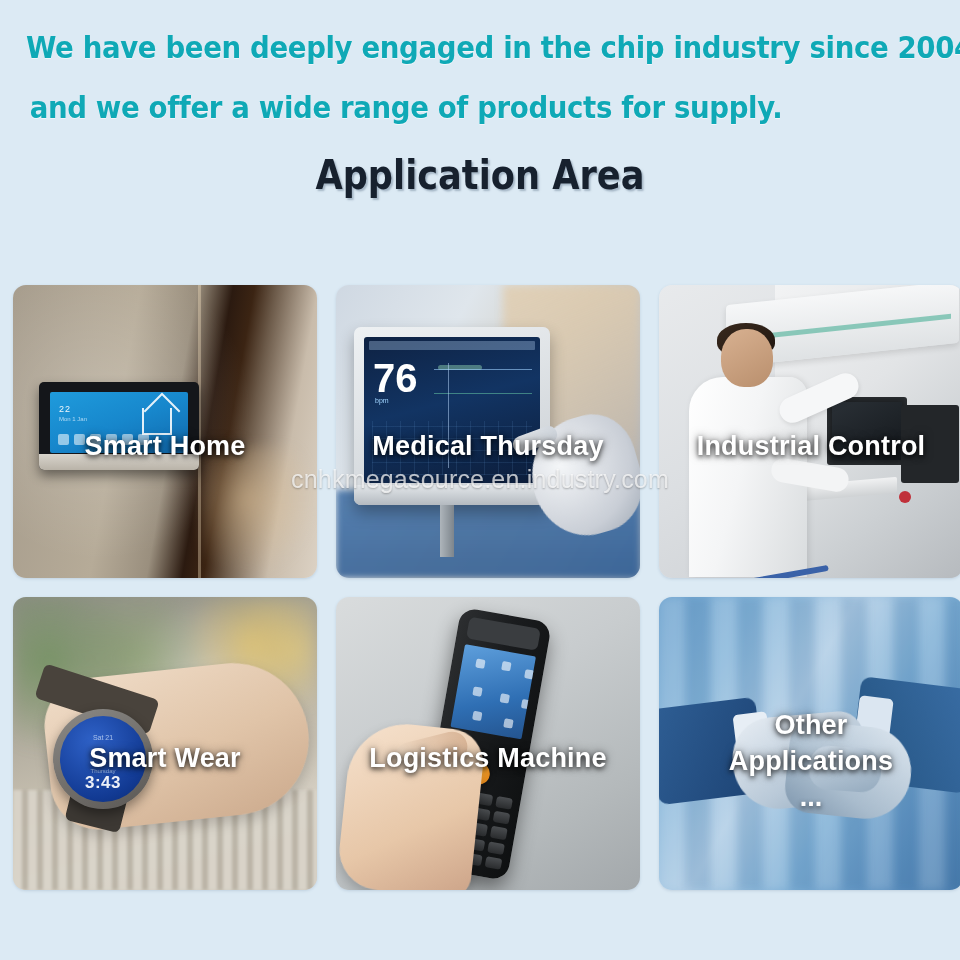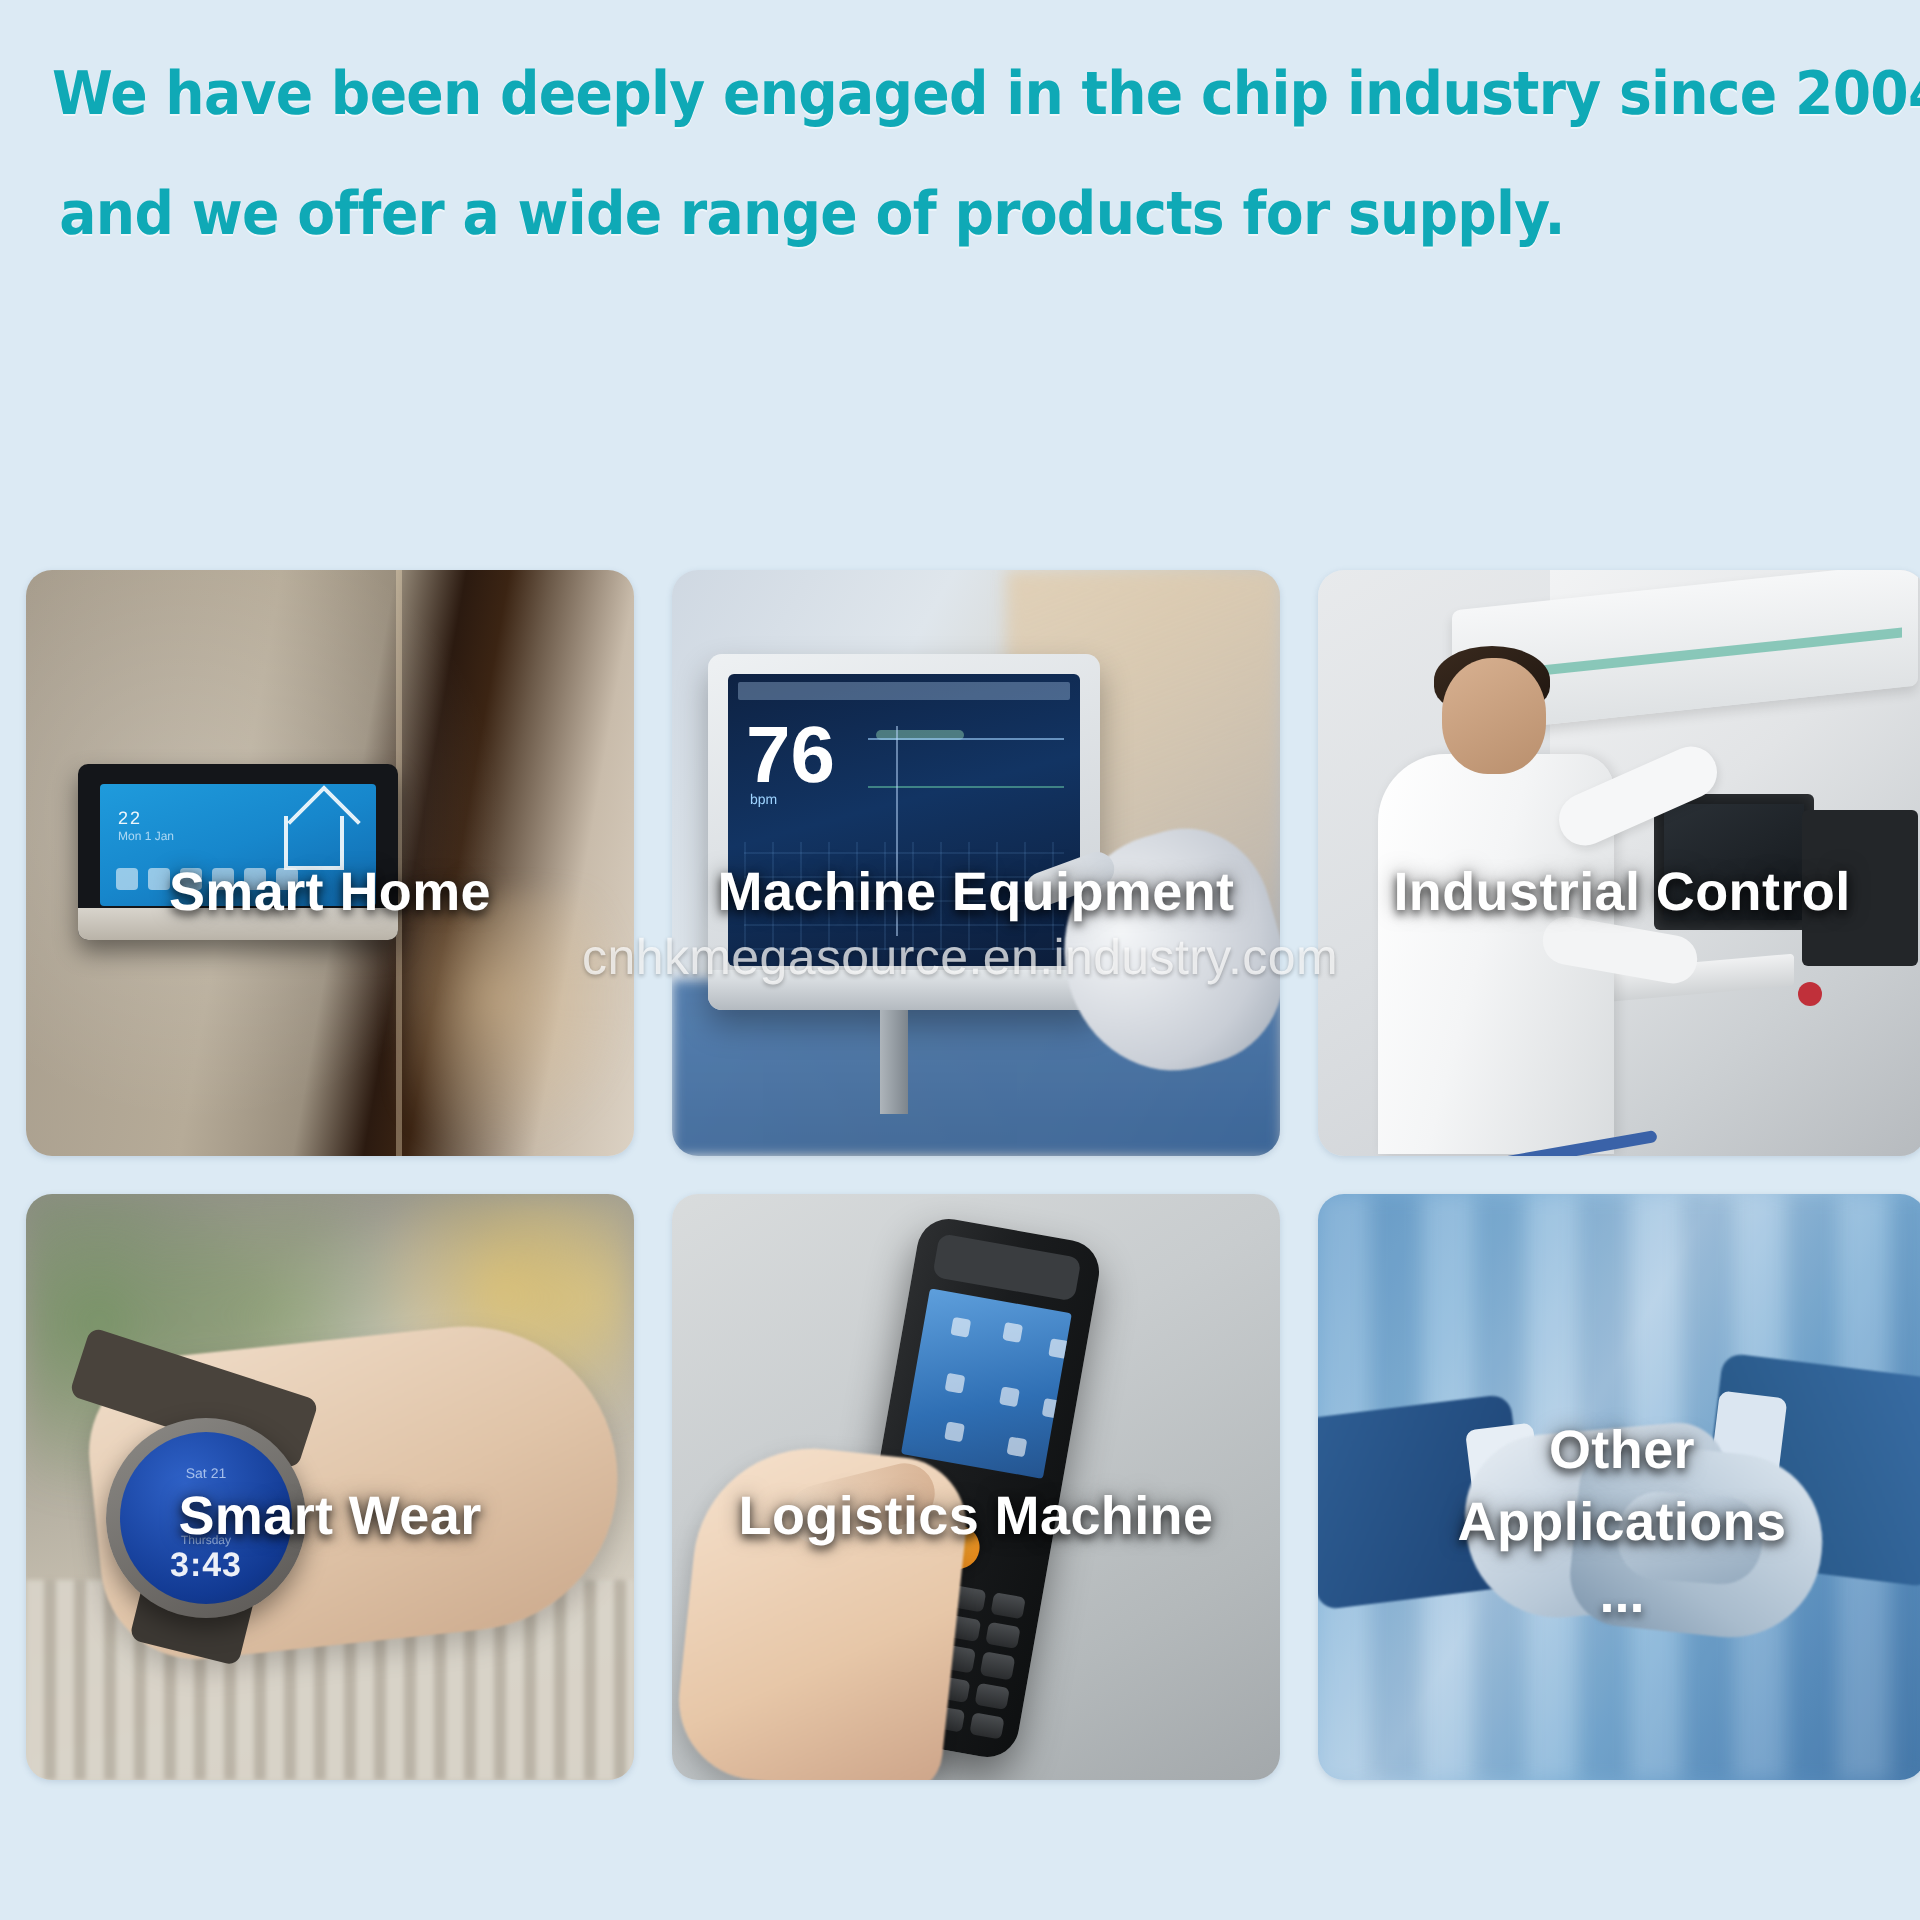--- a/index.html
+++ b/index.html
@@ -264,20 +264,23 @@
 </head>
 <body>
 
 <div class="page">
 
   <div class="headline">
     <div class="ln">We have been deeply engaged in the chip industry since 2004,</div>
     <div class="ln ln2">and we offer a wide range of products for supply.</div>
   </div>
 
+  <div class="section-title">
+    <span>Application Area</span>
+  </div>
 
   <div class="grid">
 
     <div class="card c1">
       <div class="scene">
         <div class="wallglow"></div>
         <div class="doorlip"></div>
         <div class="blurbot"></div>
         <div class="panel">
           <div class="screen">
@@ -314,21 +317,21 @@
             <div class="wave2"></div>
             <div class="vbar"></div>
             <div class="grid2"></div>
           </div>
           <div class="mbase"></div>
         </div>
         <div class="stand"></div>
         <div class="hand"></div>
         <div class="finger"></div>
       </div>
-      <div class="card-label lbl-mid">Machine Equipment</div>
+      <div class="card-label lbl-mid">Medical Thursday</div>
     </div>
 
     <div class="card c3">
       <div class="scene">
         <div class="mach"></div>
         <div class="machtop"></div>
         <div class="greenline"></div>
         <div class="mon">
             <div class="scr"></div>
           </div>

